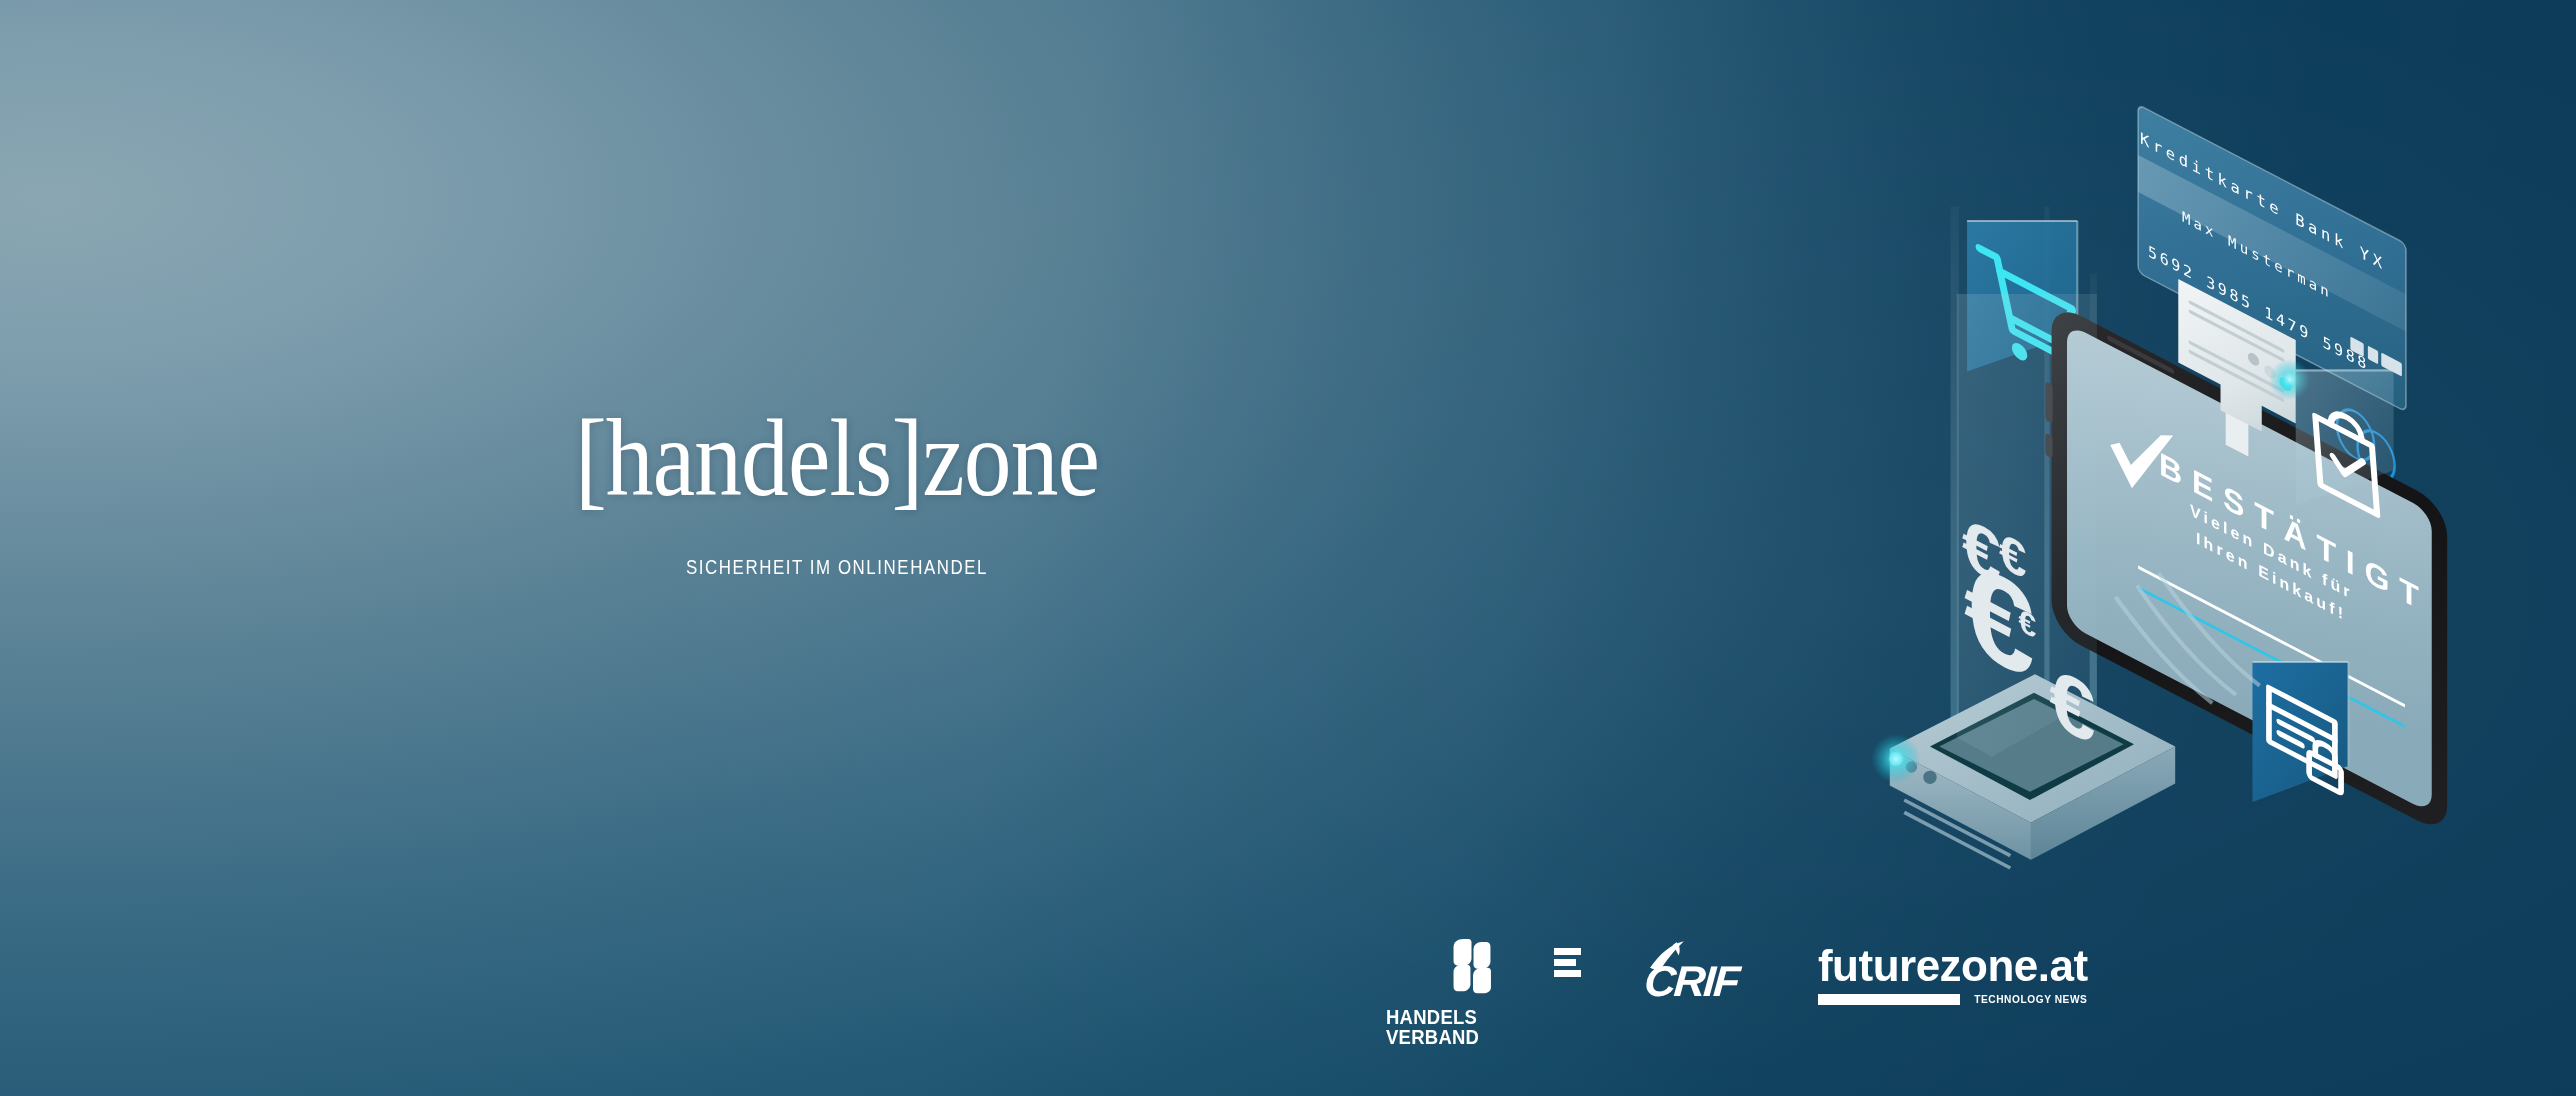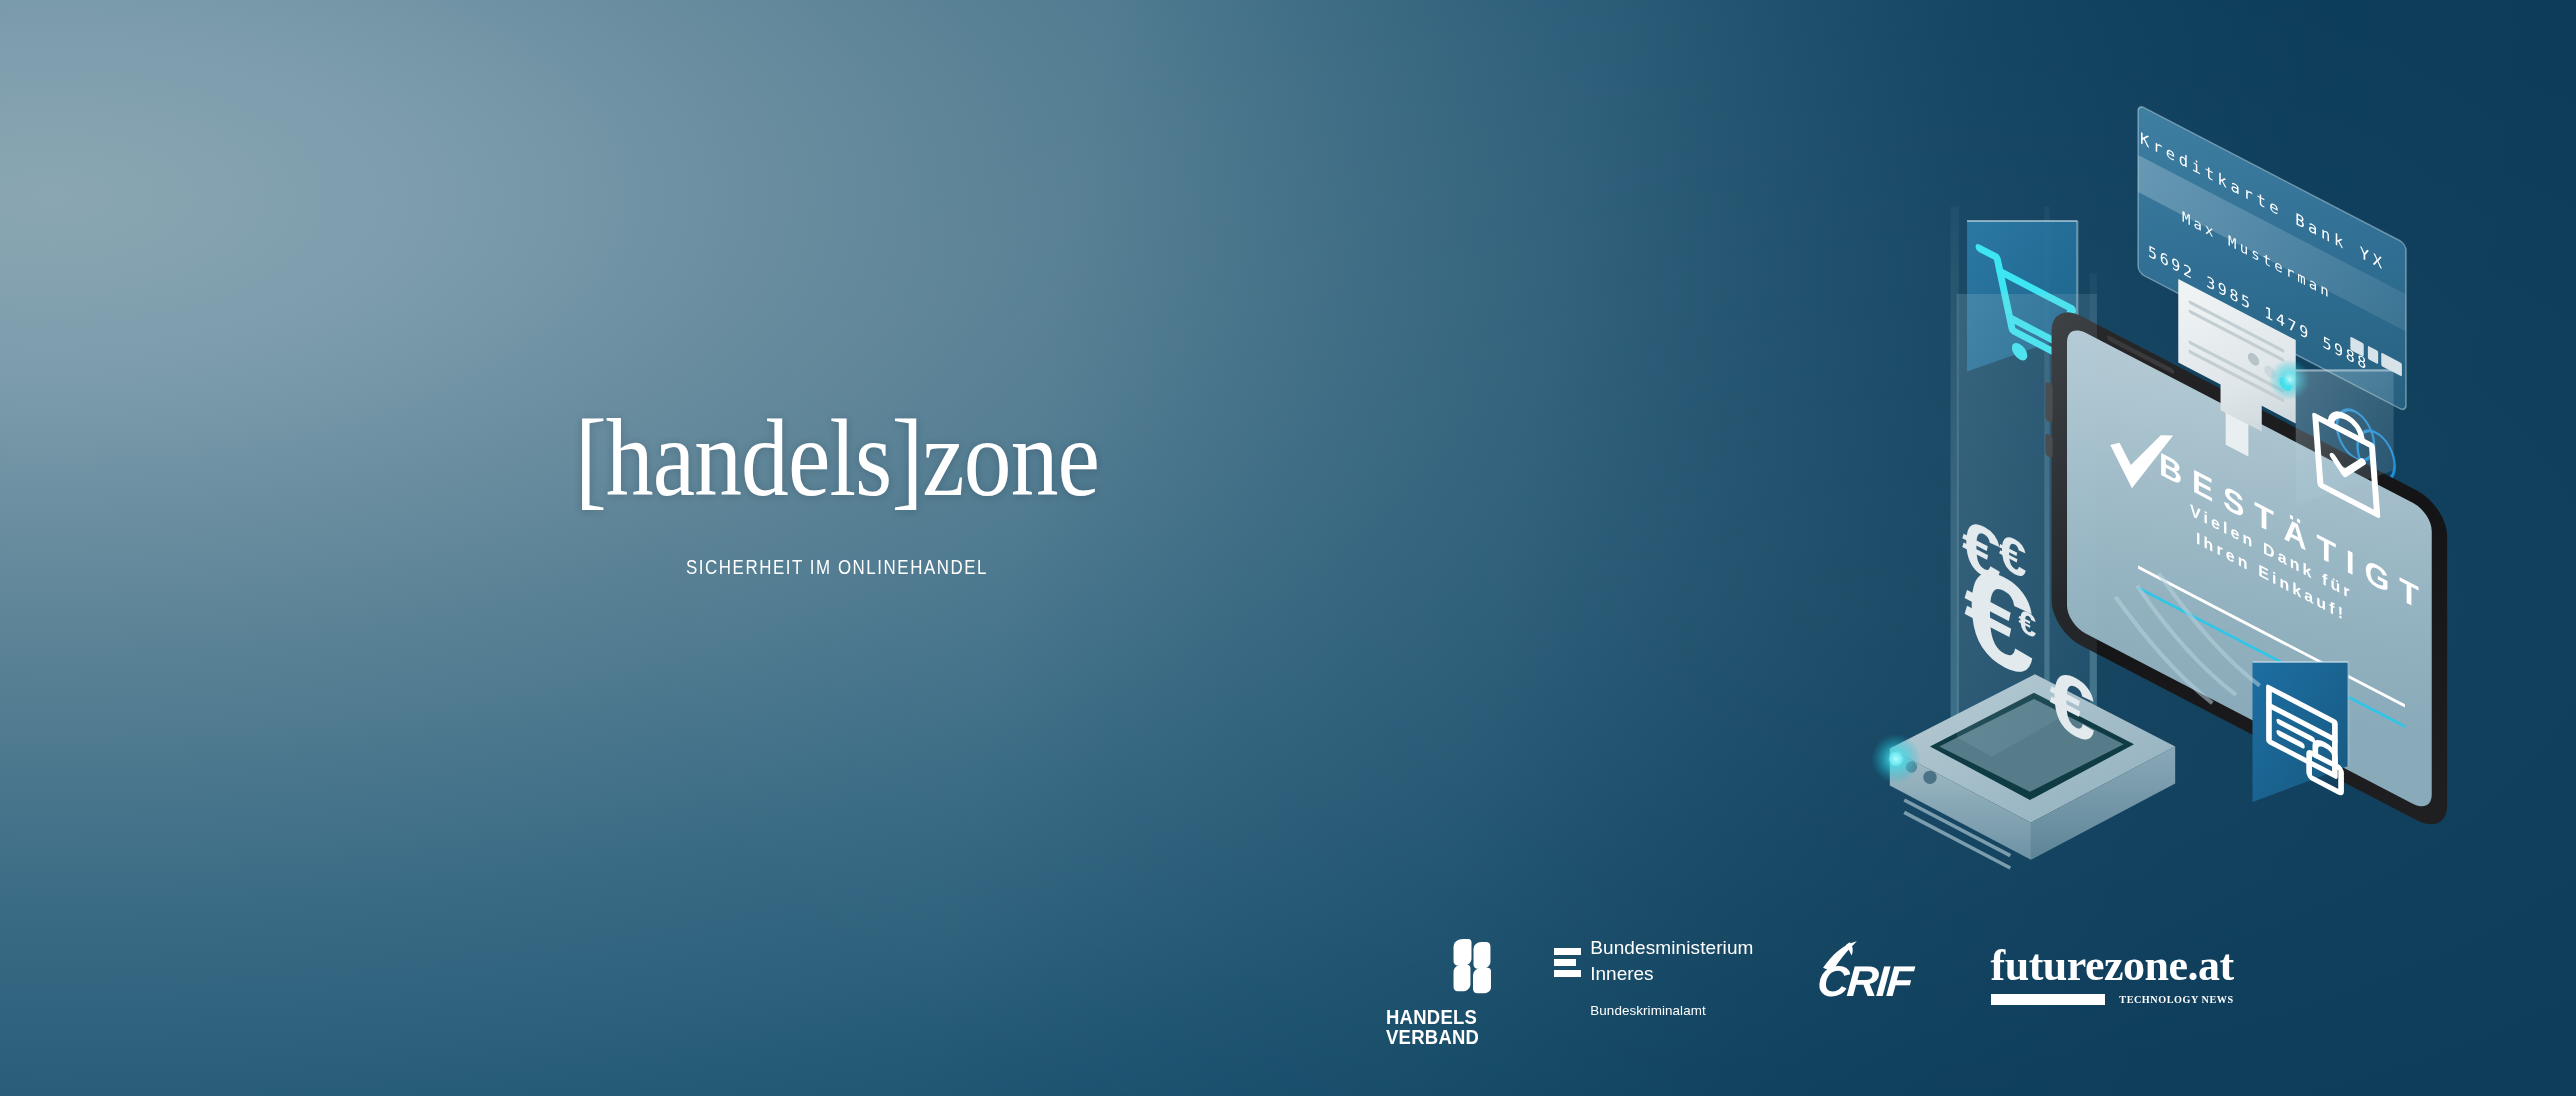--- a/index.html
+++ b/index.html
@@ -97,21 +97,21 @@
     position:absolute;left:0;bottom:1px;
     color:#fff;font-size:43px;font-weight:700;font-style:italic;
     letter-spacing:-2.1px;line-height:1;
     transform:skewX(-4deg) scaleX(1.02);
     transform-origin:left bottom;
     white-space:nowrap;
   }
   .crif-swoosh{position:absolute;left:3.1px;top:-3.1px;}
 
   
-  .fz{margin-left:57px;padding-top:7.2px;flex-direction:column;font-family:Liberation Serif, serif;}
+  .fz{margin-left:57px;padding-top:7.2px;flex-direction:column;}
   .fz-word{
     color:#fff;font-size:44px;font-weight:700;line-height:0.95;
     letter-spacing:-0.5px;white-space:nowrap;
   }
   .fz-rule{
     margin-top:6.2px;display:flex;align-items:flex-end;gap:7.2px;width:100%;
   }
   .fz-bar{height:11.3px;background:#fff;flex:1;}
   .fz-tag{
     color:#fff;font-size:10.8px;font-weight:700;letter-spacing:0.6px;
@@ -403,25 +403,20 @@
         <div>VERBAND</div>
       </div>
     </div>
 
     <div class="logo bmi">
       <div class="bmi-flag">
         <span class="s1"></span>
         <span class="s2"></span>
         <span class="s3"></span>
       </div>
-      <div class="bmi-text">
-        <div class="bmi-l1">Bundesministerium</div>
-        <div class="bmi-l2">Inneres</div>
-        <div class="bmi-l3">Bundeskriminalamt</div>
-      </div>
     </div>
 
     <div class="logo crif">
       <div class="crif-logo">
         <div class="crif-swoosh">
           <svg width="49" height="39" viewBox="0 0 96 76" xmlns="http://www.w3.org/2000/svg">
             <path d="M8 54 C26 28 48 8 74 2 C58 18 40 38 26 62 Z" fill="#fff"></path>
             <path d="M60 4 C66 10 68 20 64 30 C60 22 56 14 52 10 Z" fill="#fff"></path>
           </svg>
         </div>

